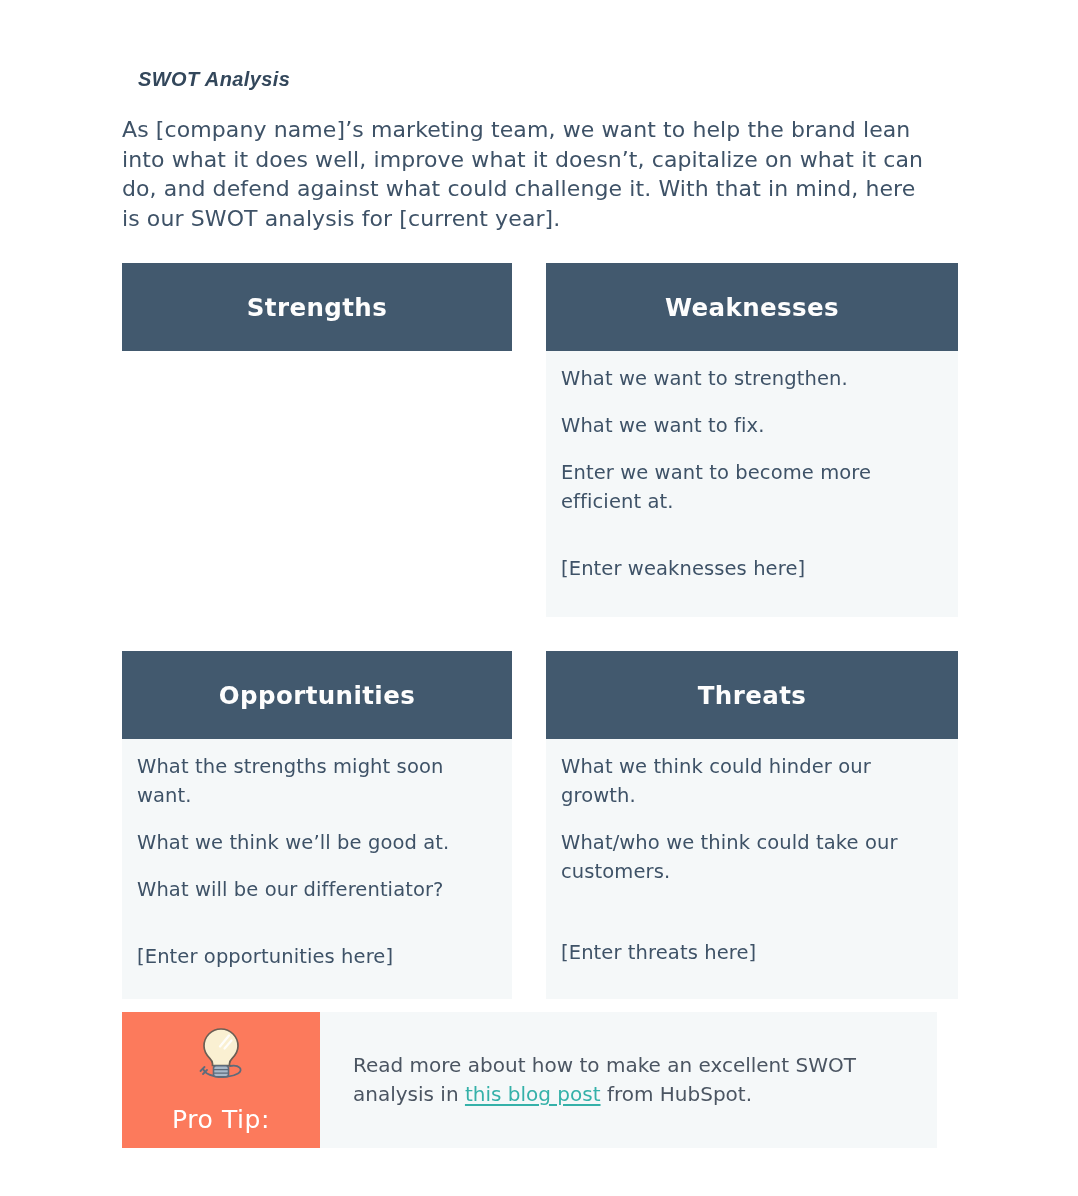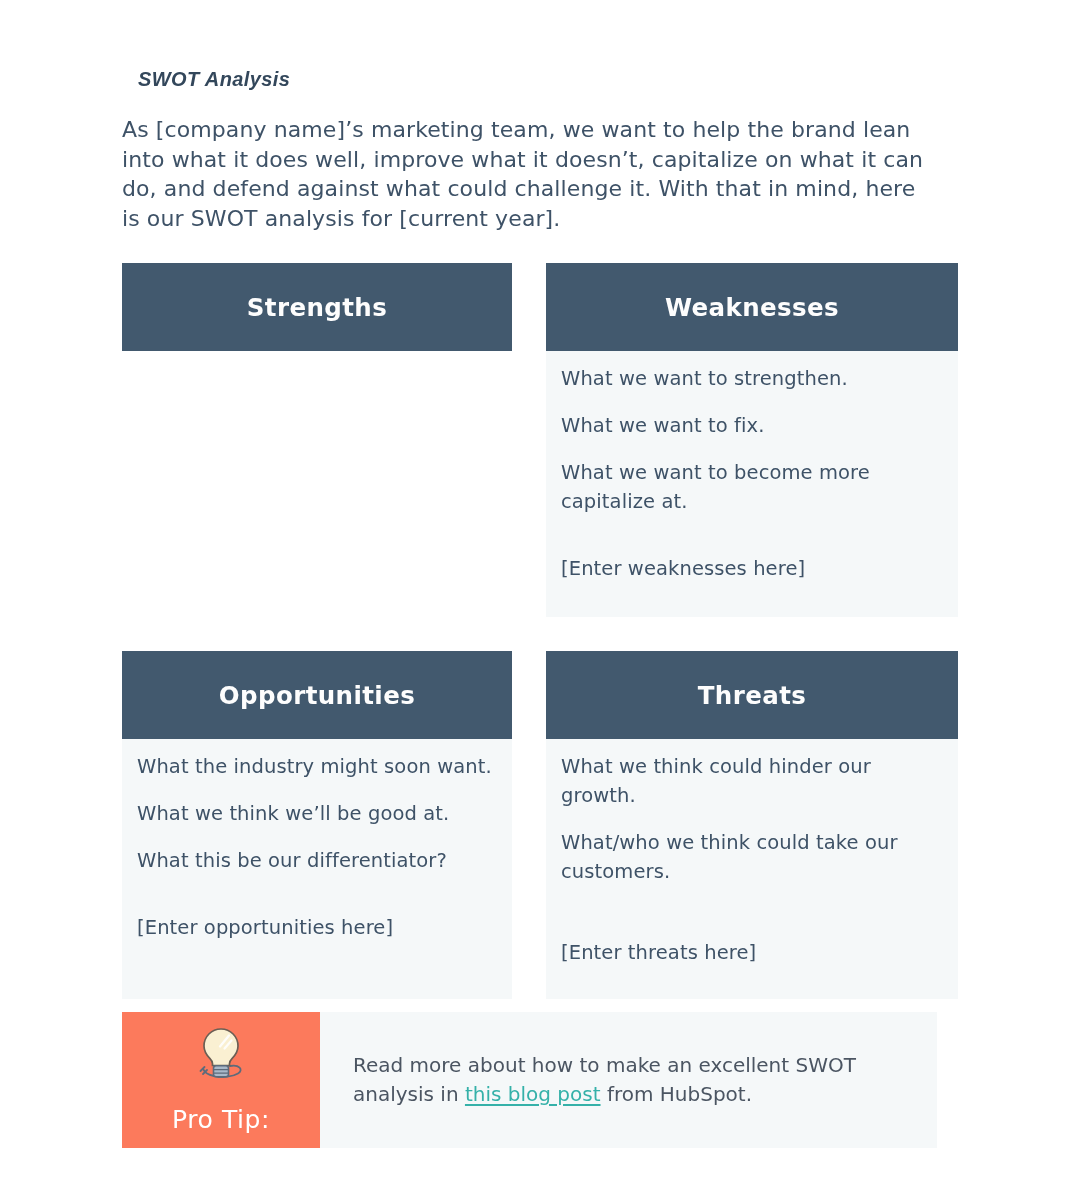--- a/index.html
+++ b/index.html
@@ -128,33 +128,33 @@
       </div>
     </section>
 
     <section class="quad r1">
       <div class="quad-header">
         <h2>Weaknesses</h2>
       </div>
       <div class="quad-body">
         <p>What we want to strengthen.</p>
         <p>What we want to fix.</p>
-        <p>What we want to become more capitalize at.</p>
+        <p>Enter we want to become more efficient at.</p>
         <p class="ph">[Enter weaknesses here]</p>
       </div>
     </section>
 
     <section class="quad r2">
       <div class="quad-header">
         <h2>Opportunities</h2>
       </div>
       <div class="quad-body">
-        <p>What the industry might soon want.</p>
+        <p>What the strengths might soon want.</p>
         <p>What we think we’ll be good at.</p>
-        <p>What this be our differentiator?</p>
+        <p>What will be our differentiator?</p>
         <p class="ph">[Enter opportunities here]</p>
       </div>
     </section>
 
     <section class="quad r2">
       <div class="quad-header">
         <h2>Threats</h2>
       </div>
       <div class="quad-body">
         <p>What we think could hinder our growth.</p>

